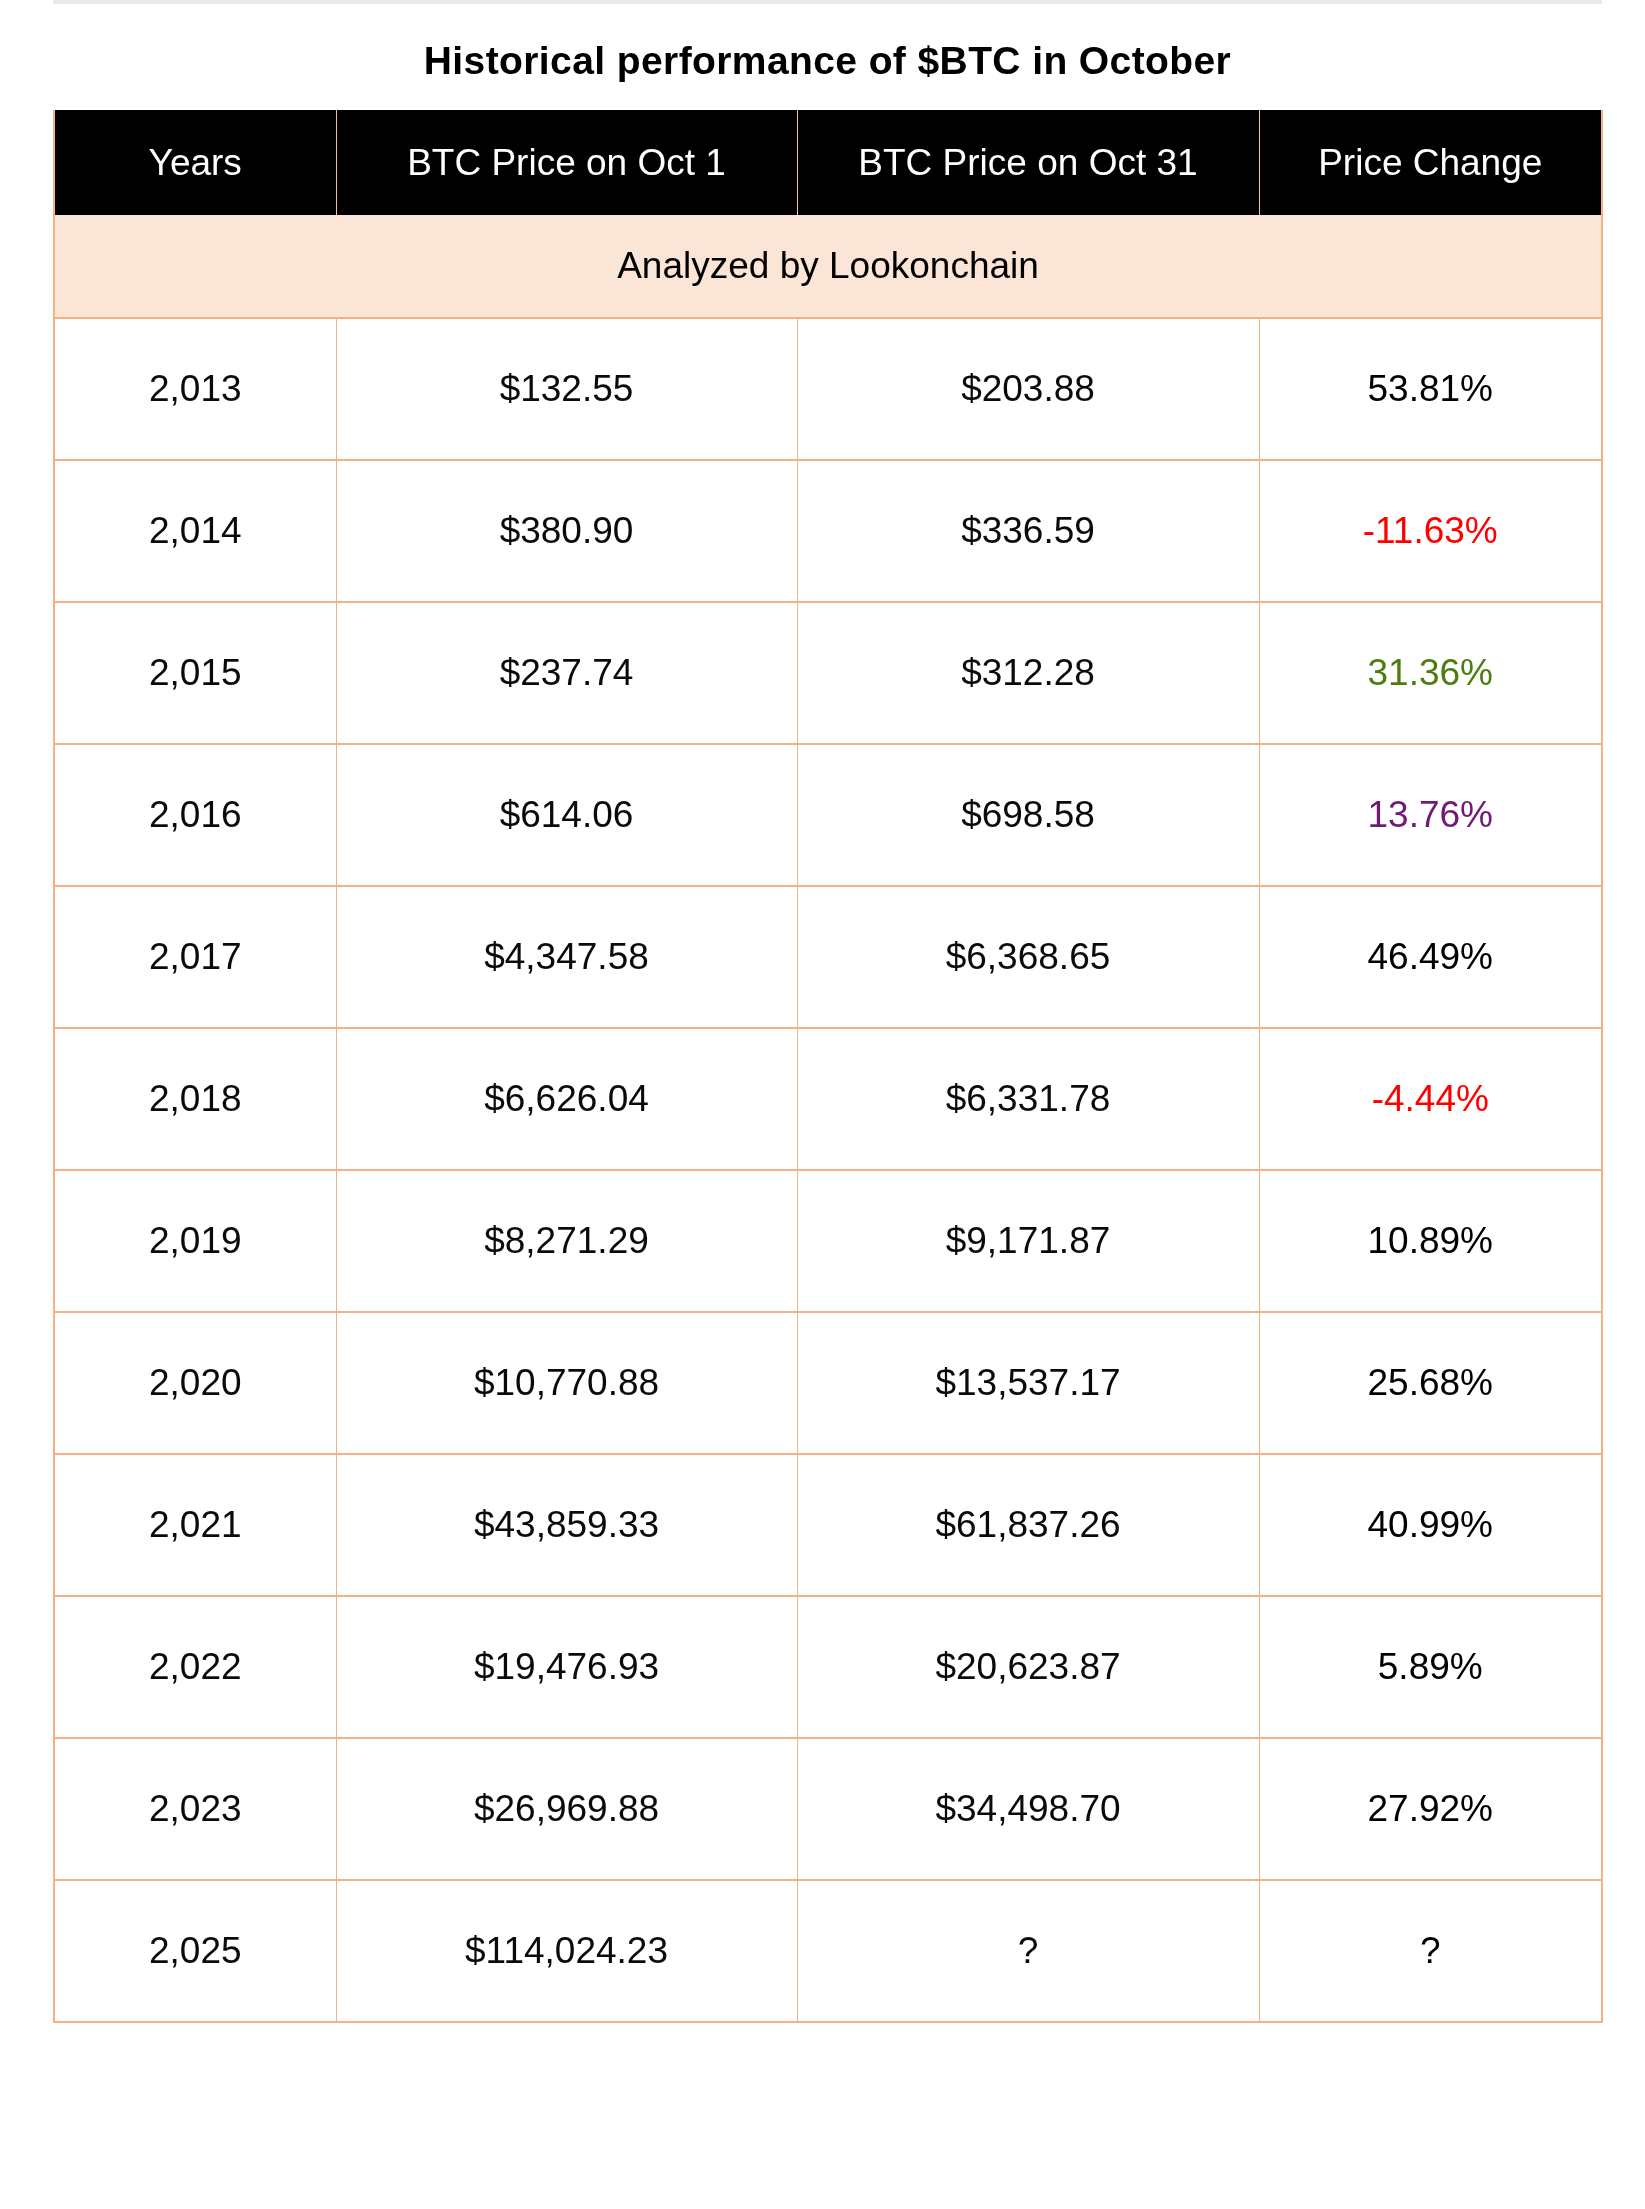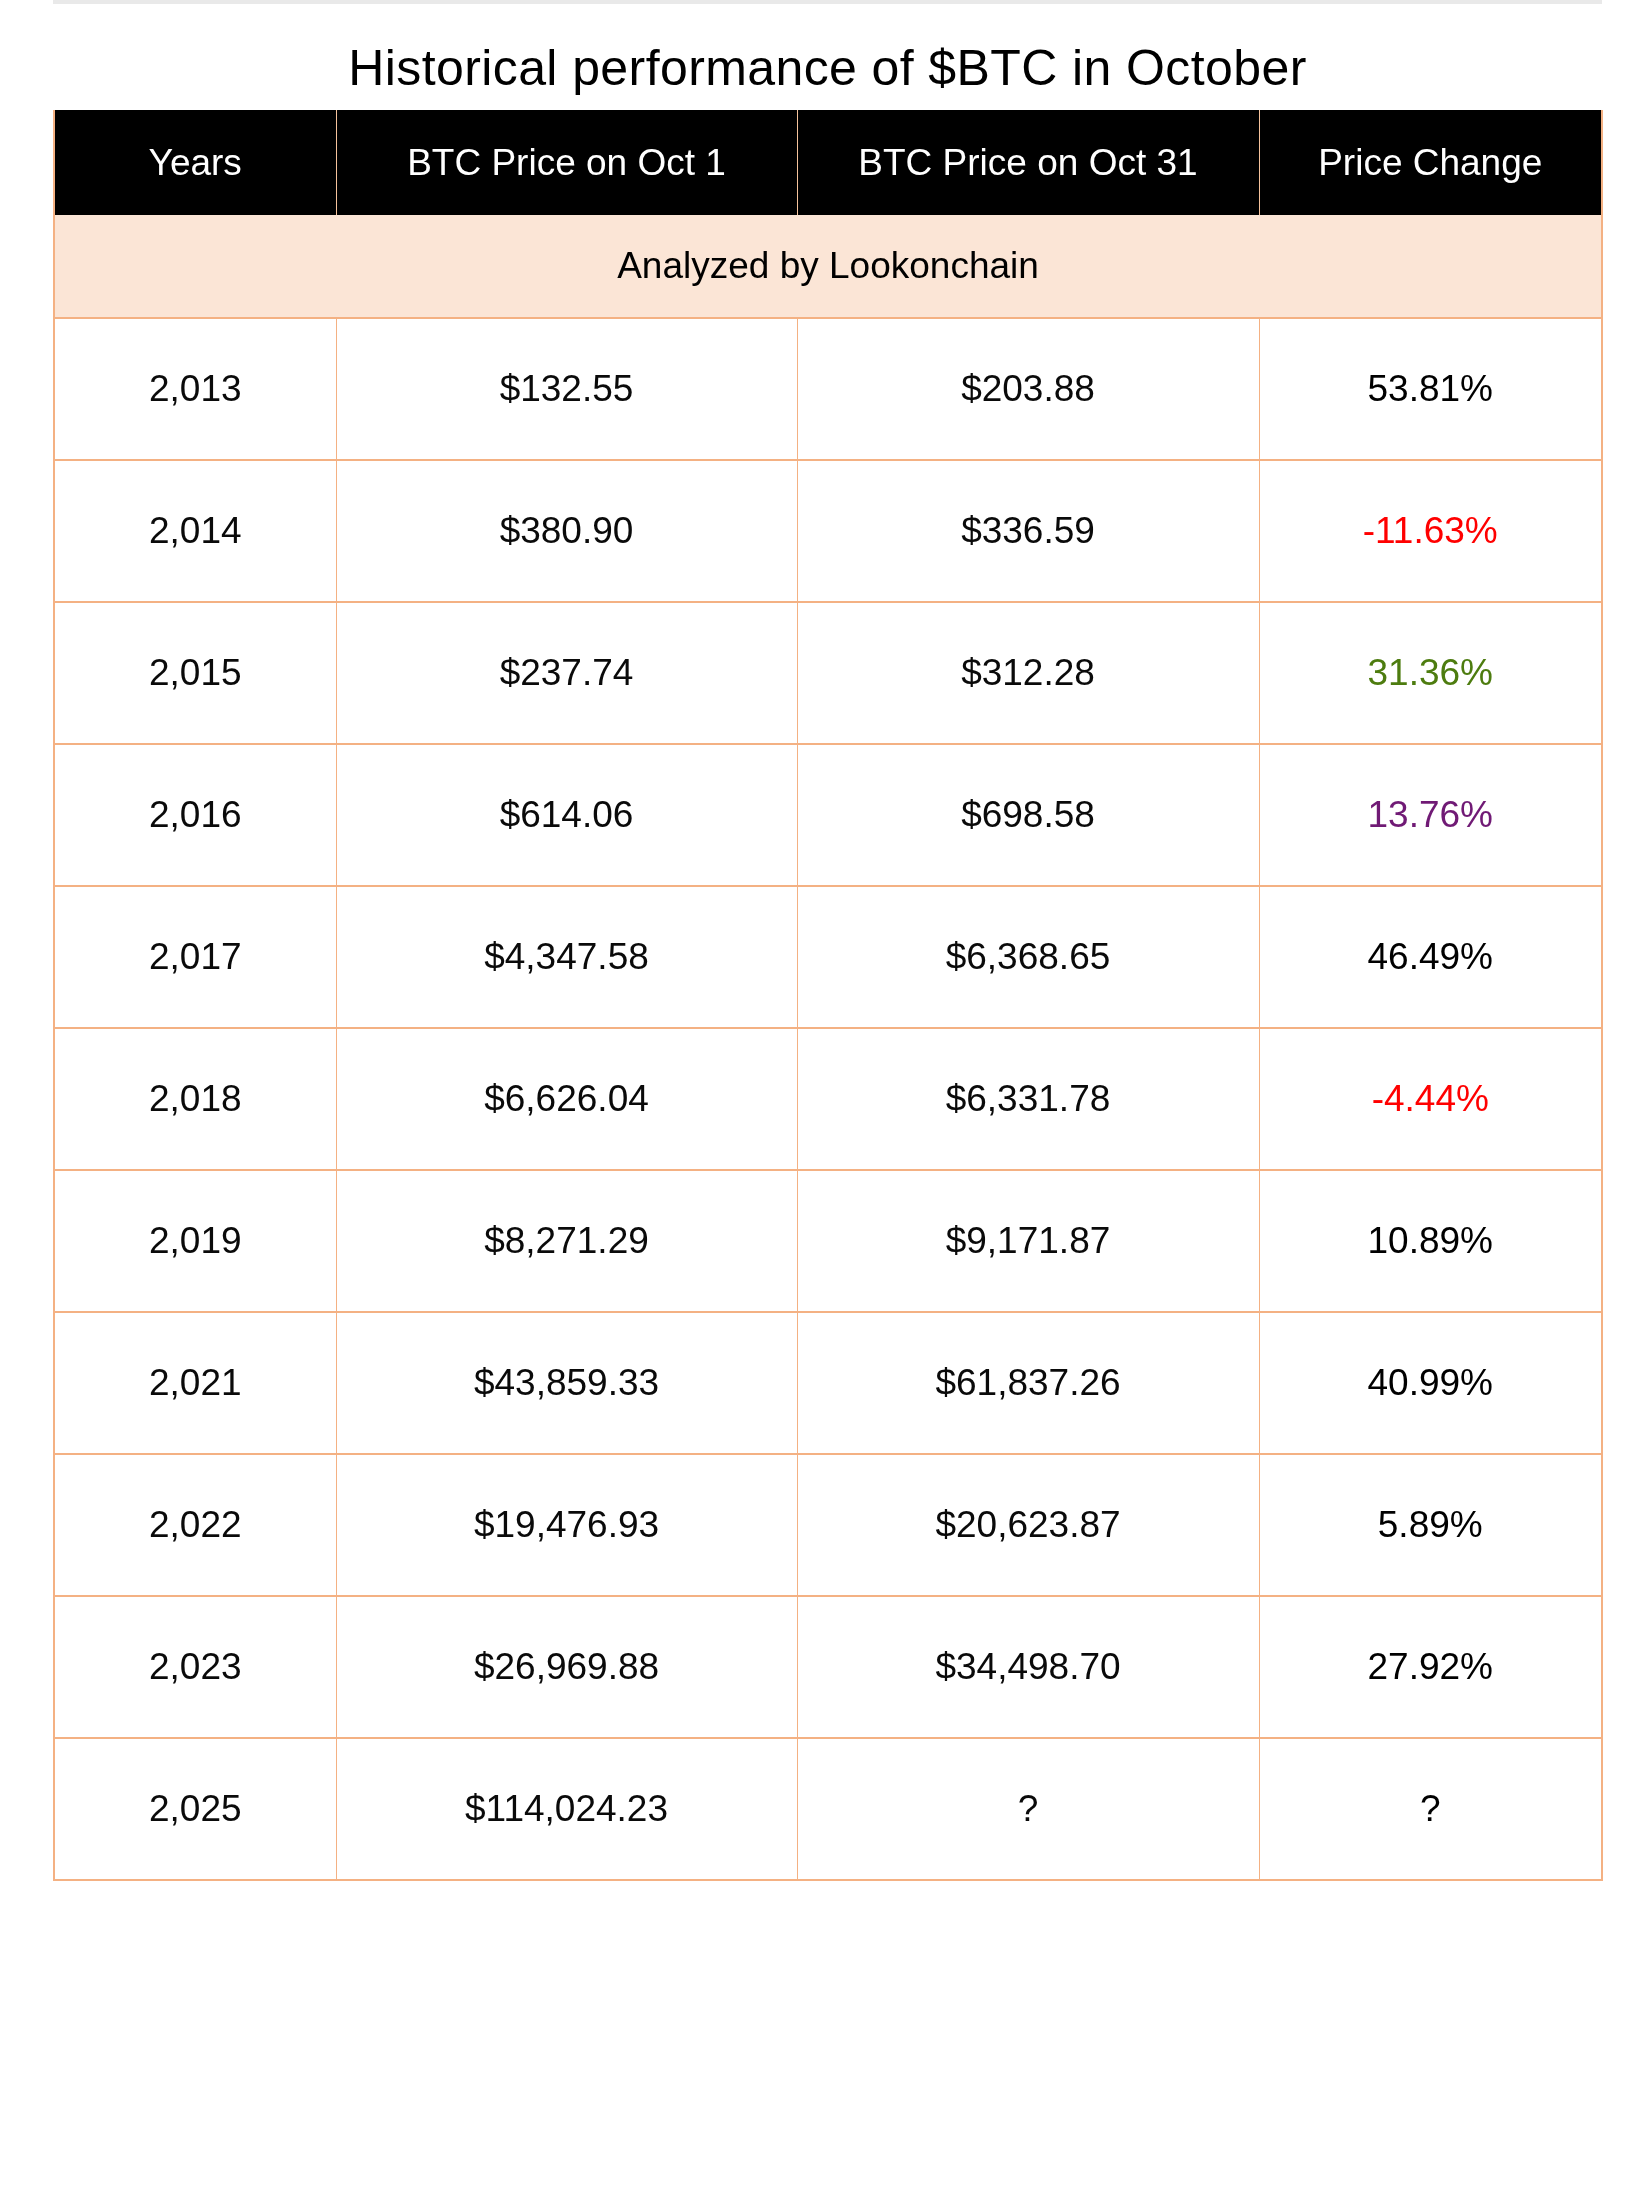--- a/index.html
+++ b/index.html
@@ -23,22 +23,22 @@
     height: 3.6px;
     background: #e9e9e9;
   }
   .title {
     position: absolute;
     left: 53px;
     top: 39px;
     width: 1549px;
     margin: 0;
     text-align: center;
-    font-size: 50px;
-    font-weight: 400;
+    font-size: 39px;
+    font-weight: 700;
     color: #000000;
     letter-spacing: 0.4px;
   }
   table.btc-table {
     position: absolute;
     left: 53px;
     top: 110px;
     width: 1549px;
     border-collapse: collapse;
     table-layout: fixed;
@@ -149,20 +149,26 @@
       <td>$6,331.78</td>
       <td style="color: rgb(255, 0, 0);">-4.44%</td>
     </tr>
     <tr class="data-row">
       <td>2,019</td>
       <td>$8,271.29</td>
       <td>$9,171.87</td>
       <td style="color: rgb(0, 0, 0);">10.89%</td>
     </tr>
     <tr class="data-row">
+      <td>2,020</td>
+      <td>$10,770.88</td>
+      <td>$13,537.17</td>
+      <td style="color: rgb(0, 0, 0);">25.68%</td>
+    </tr>
+    <tr class="data-row">
       <td>2,021</td>
       <td>$43,859.33</td>
       <td>$61,837.26</td>
       <td style="color: rgb(0, 0, 0);">40.99%</td>
     </tr>
     <tr class="data-row">
       <td>2,022</td>
       <td>$19,476.93</td>
       <td>$20,623.87</td>
       <td style="color: rgb(0, 0, 0);">5.89%</td>

